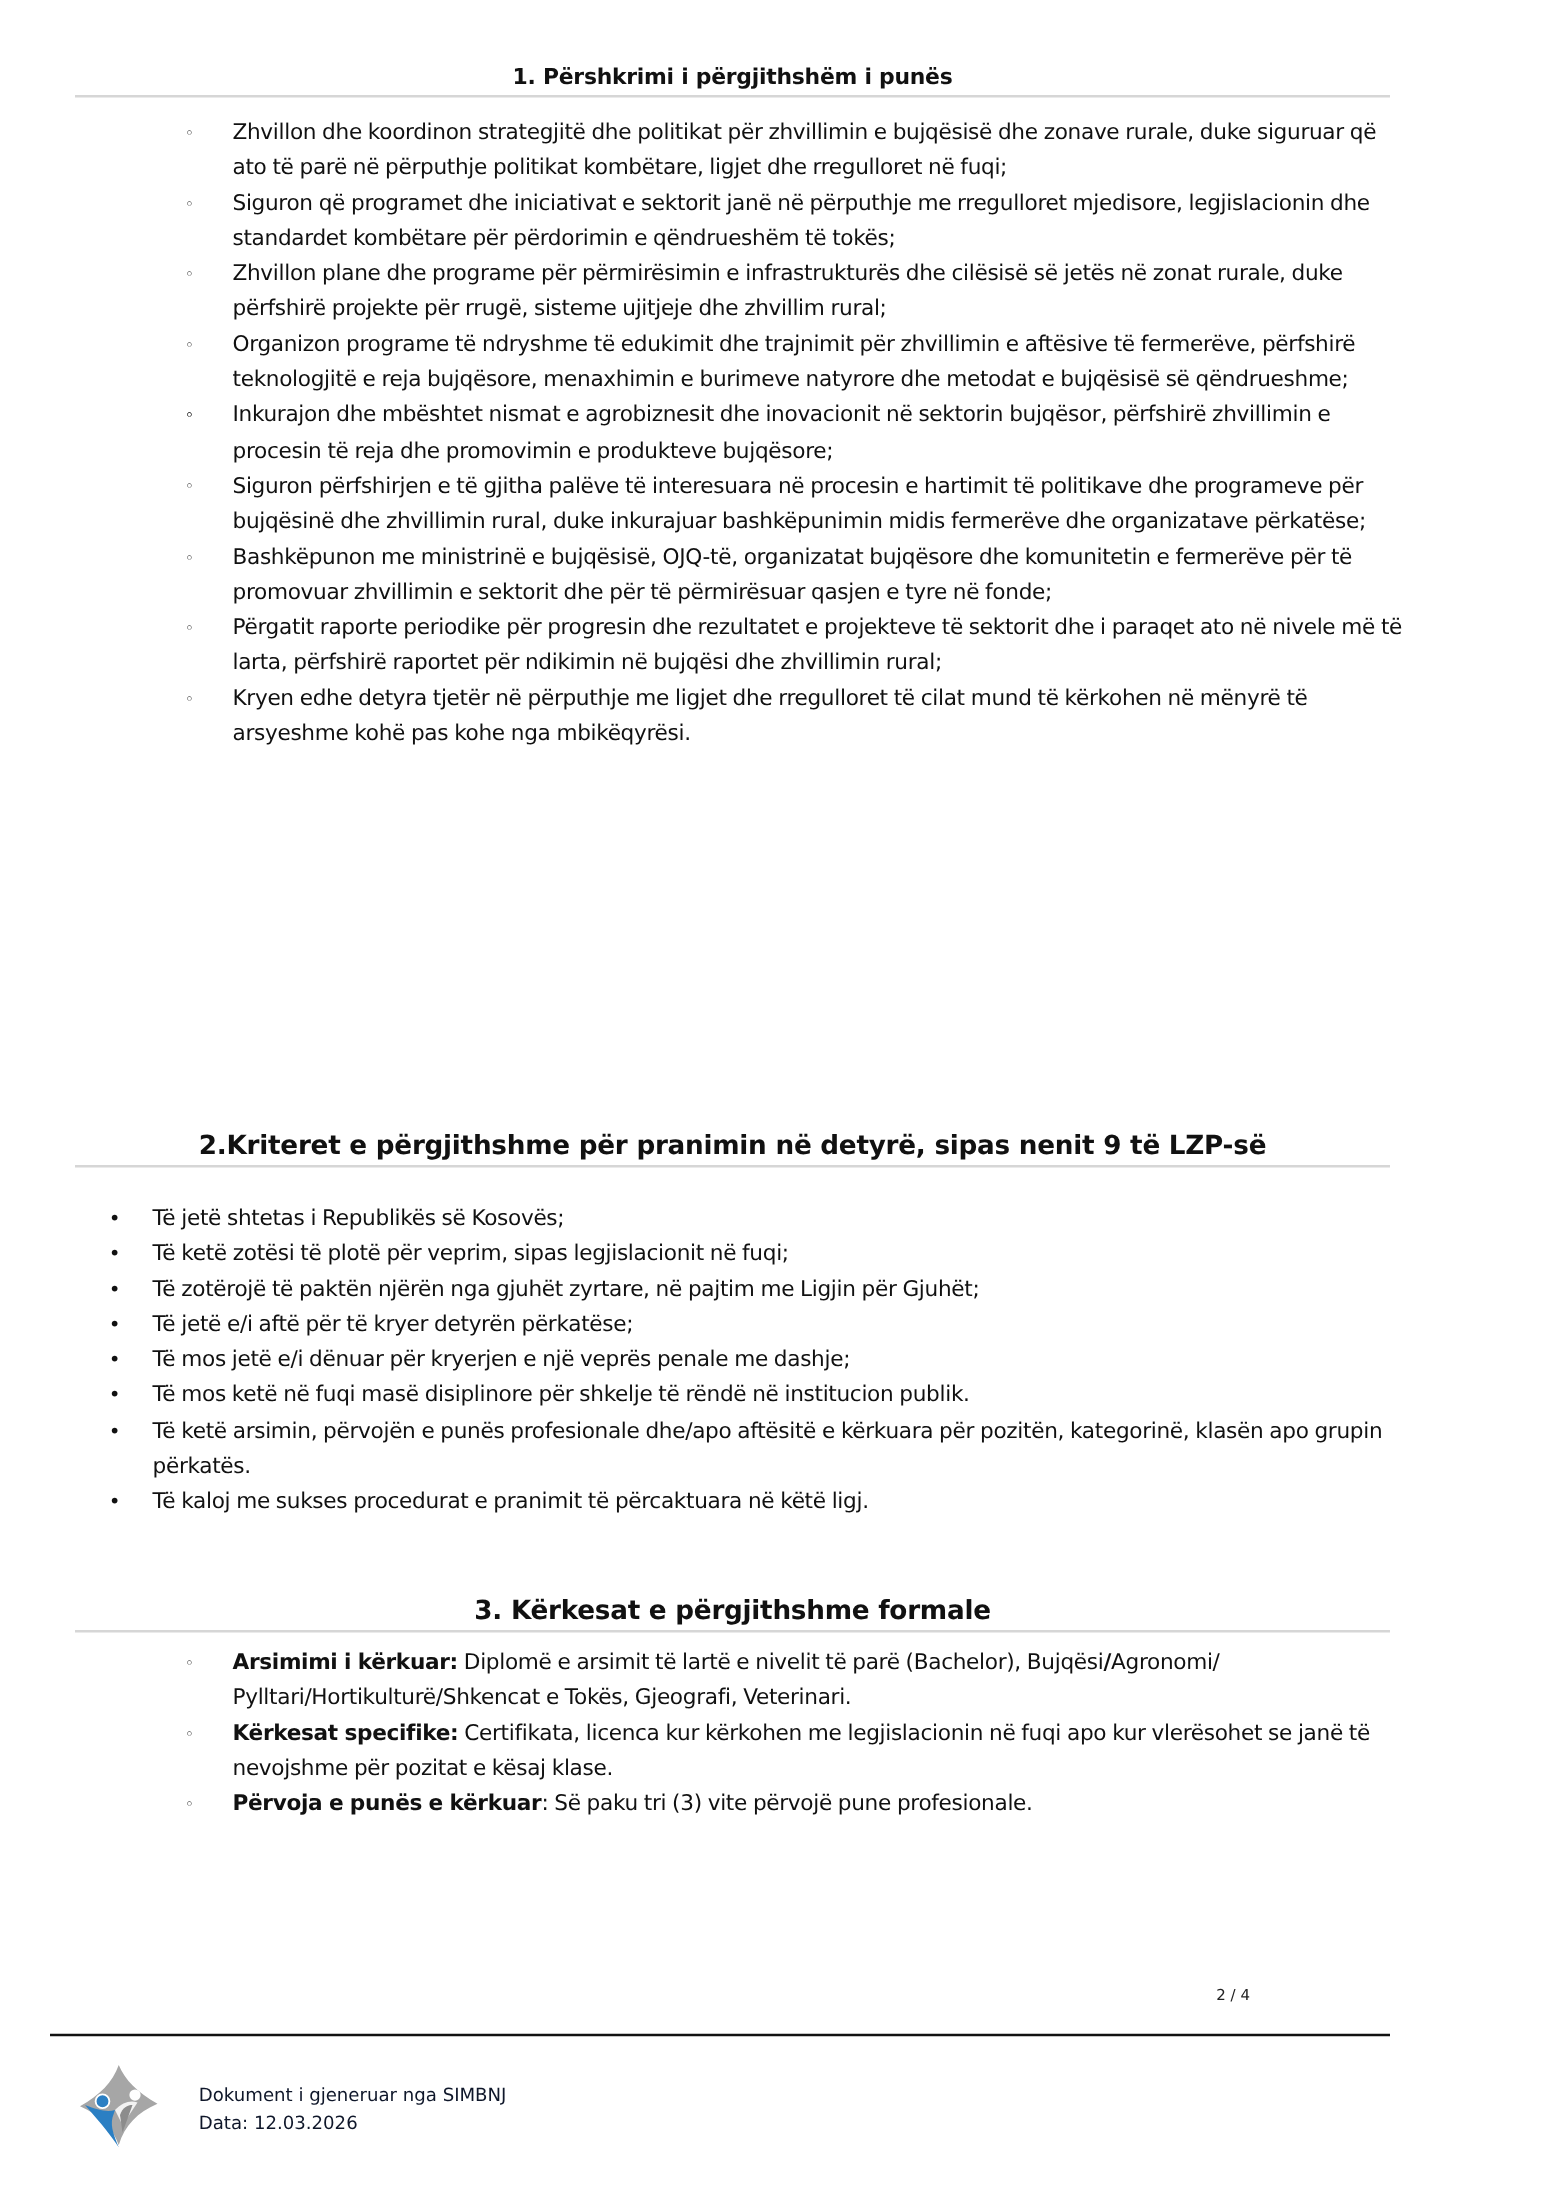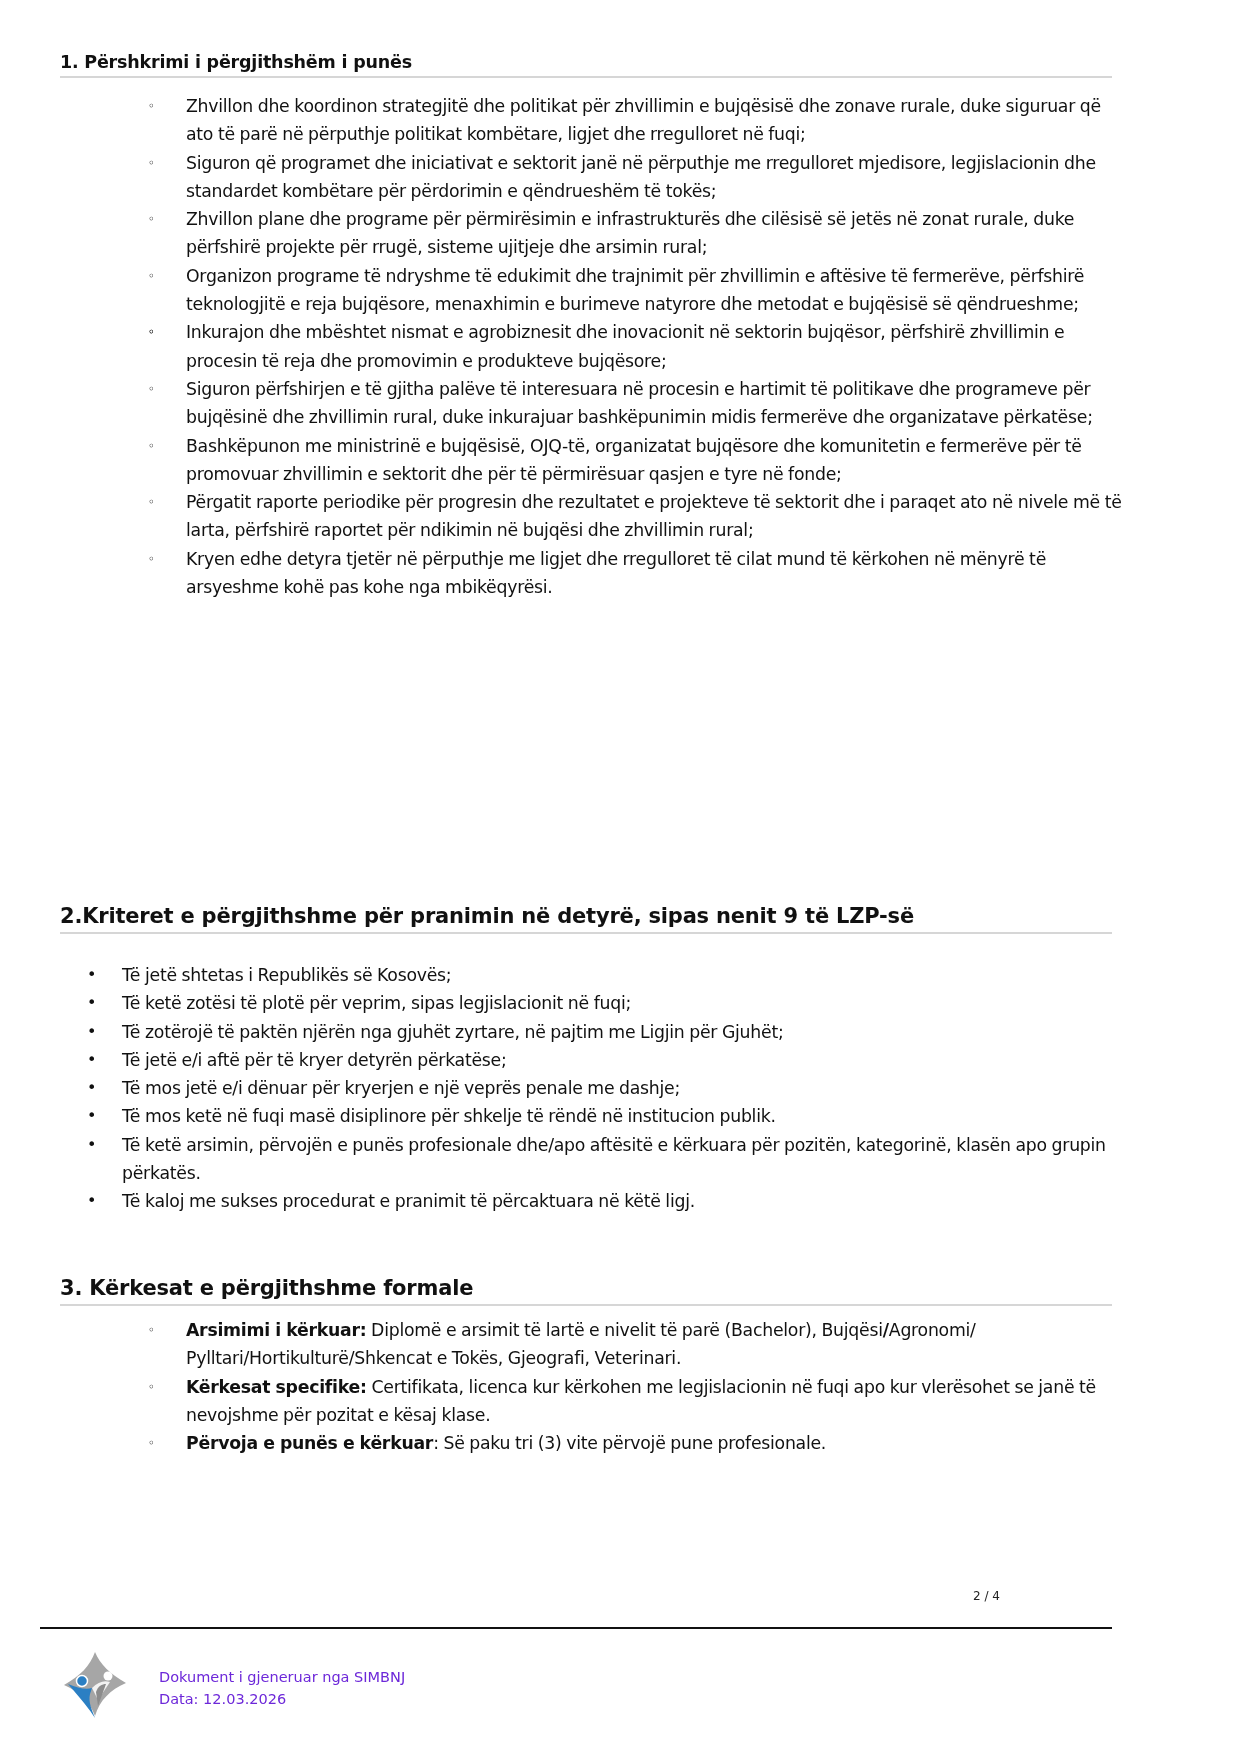--- a/index.html
+++ b/index.html
@@ -9,20 +9,21 @@
     color: #111111;
   }
   .page { position: absolute; left: 0; top: 0; width: 1241px; height: 1754px; }
 
   .section-heading {
     position: absolute; left: 60px; width: 1052px;
     font-weight: bold; color: #111;
     border-bottom: 2px solid #d6d6d6;
     padding-bottom: 4px;
     letter-spacing: -0.2px;
+    text-align: center;
   }
   .h1 { top: 52px; font-size: 17.5px; }
   .h2 { top: 892px; font-size: 21px; margin-top: 12px; }
   .h3 { top: 1276px; font-size: 21px; }
 
   ul.list { position: absolute; margin: 0; padding: 0; list-style: none; }
   ul.list li {
     position: relative; font-size: 17.3px; line-height: 28.3px;
     letter-spacing: -0.25px; word-spacing: -0.5px;
   }
@@ -38,36 +39,36 @@
   .list2 { top: 961px; }
   .list3 { top: 1316px; }
   .bold { font-weight: bold; }
 
   .footer-rule {
     position: absolute; left: 40px; top: 1627px; width: 1072px; height: 0;
     border-top: 2px solid #111;
   }
   .logo { position: absolute; left: 62px; top: 1650px; width: 66px; height: 70px; }
   .footer-text {
-    position: absolute; left: 159px; top: 1666px; font-size: 14.5px; line-height: 22px; color: #6d28d9;
+    position: absolute; left: 159px; top: 1666px; font-size: 14.5px; line-height: 22px; color: #0f172a;
   }
   .page-number {
     position: absolute; left: 973px; top: 1589px; font-size: 12px; color: #222;
   }
 </style>
 </head>
 <body>
 
 <div class="page">
 
   <div class="section-heading h1">1. Përshkrimi i përgjithshëm i punës</div>
   <ul class="list circle list1">
     <li><span class="bullet">◦</span><span>Zhvillon dhe koordinon strategjitë dhe politikat për zhvillimin e bujqësisë dhe zonave rurale, duke siguruar që ato të parë në përputhje politikat kombëtare, ligjet dhe rregulloret në fuqi;</span></li>
     <li><span class="bullet">◦</span><span>Siguron që programet dhe iniciativat e sektorit janë në përputhje me rregulloret mjedisore, legjislacionin dhe standardet kombëtare për përdorimin e qëndrueshëm të tokës;</span></li>
-    <li><span class="bullet">◦</span><span>Zhvillon plane dhe programe për përmirësimin e infrastrukturës dhe cilësisë së jetës në zonat rurale, duke përfshirë projekte për rrugë, sisteme ujitjeje dhe arsimin rural;</span></li>
+    <li><span class="bullet">◦</span><span>Zhvillon plane dhe programe për përmirësimin e infrastrukturës dhe cilësisë së jetës në zonat rurale, duke përfshirë projekte për rrugë, sisteme ujitjeje dhe zhvillim rural;</span></li>
     <li><span class="bullet">◦</span><span>Organizon programe të ndryshme të edukimit dhe trajnimit për zhvillimin e aftësive të fermerëve, përfshirë teknologjitë e reja bujqësore, menaxhimin e burimeve natyrore dhe metodat e bujqësisë së qëndrueshme;</span></li>
     <li><span class="bullet">◦</span></li>
     <li><span class="bullet">◦</span><span>Inkurajon dhe mbështet nismat e agrobiznesit dhe inovacionit në sektorin bujqësor, përfshirë zhvillimin e procesin të reja dhe promovimin e produkteve bujqësore;</span></li>
     <li><span class="bullet">◦</span><span>Siguron përfshirjen e të gjitha palëve të interesuara në procesin e hartimit të politikave dhe programeve për bujqësinë dhe zhvillimin rural, duke inkurajuar bashkëpunimin midis fermerëve dhe organizatave përkatëse;</span></li>
     <li><span class="bullet">◦</span><span>Bashkëpunon me ministrinë e bujqësisë, OJQ-të, organizatat bujqësore dhe komunitetin e fermerëve për të promovuar zhvillimin e sektorit dhe për të përmirësuar qasjen e tyre në fonde;</span></li>
     <li><span class="bullet">◦</span><span>Përgatit raporte periodike për progresin dhe rezultatet e projekteve të sektorit dhe i paraqet ato në nivele më të larta, përfshirë raportet për ndikimin në bujqësi dhe zhvillimin rural;</span></li>
     <li><span class="bullet">◦</span><span>Kryen edhe detyra tjetër në përputhje me ligjet dhe rregulloret të cilat mund të kërkohen në mënyrë të arsyeshme kohë pas kohe nga mbikëqyrësi.</span></li>
   </ul>
 
   <div class="section-heading h2">2.Kriteret e përgjithshme për pranimin në detyrë, sipas nenit 9 të LZP-së</div>

